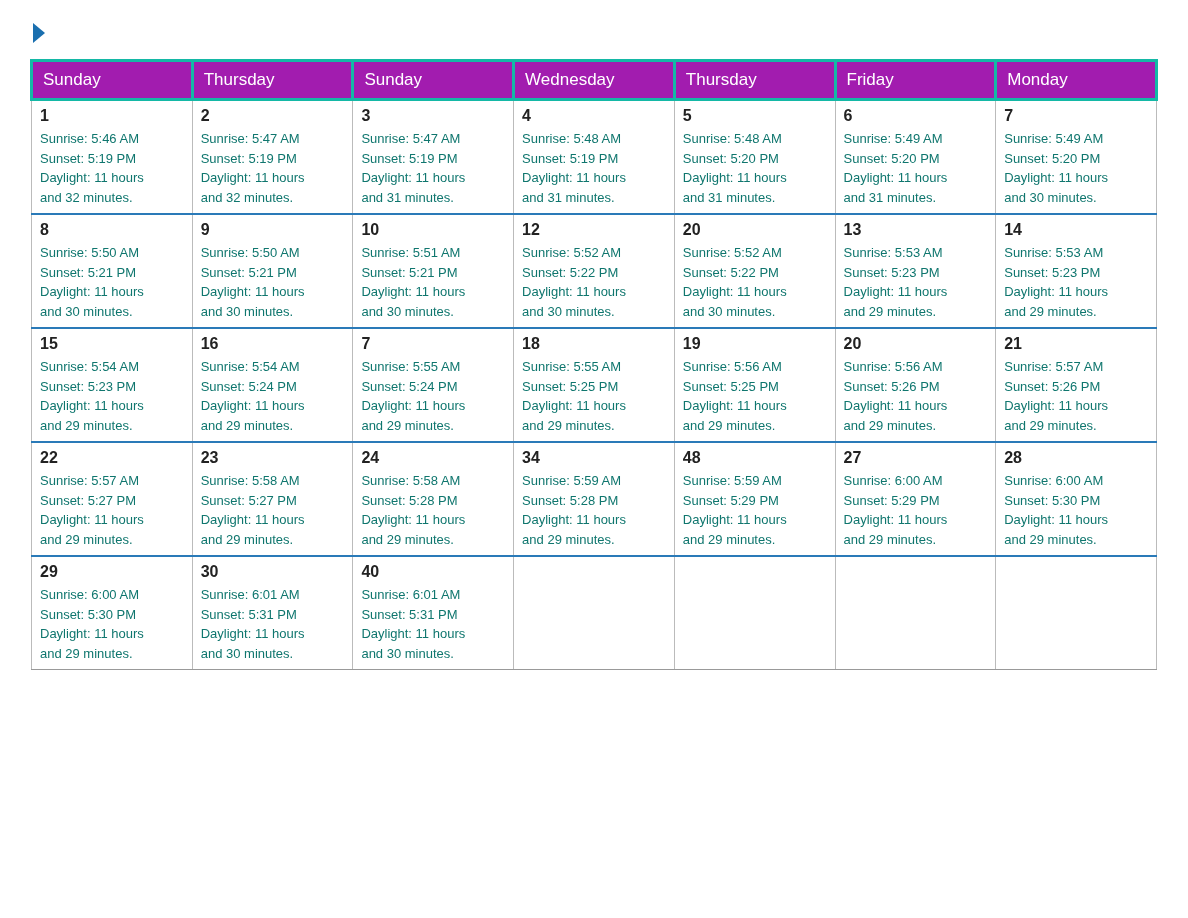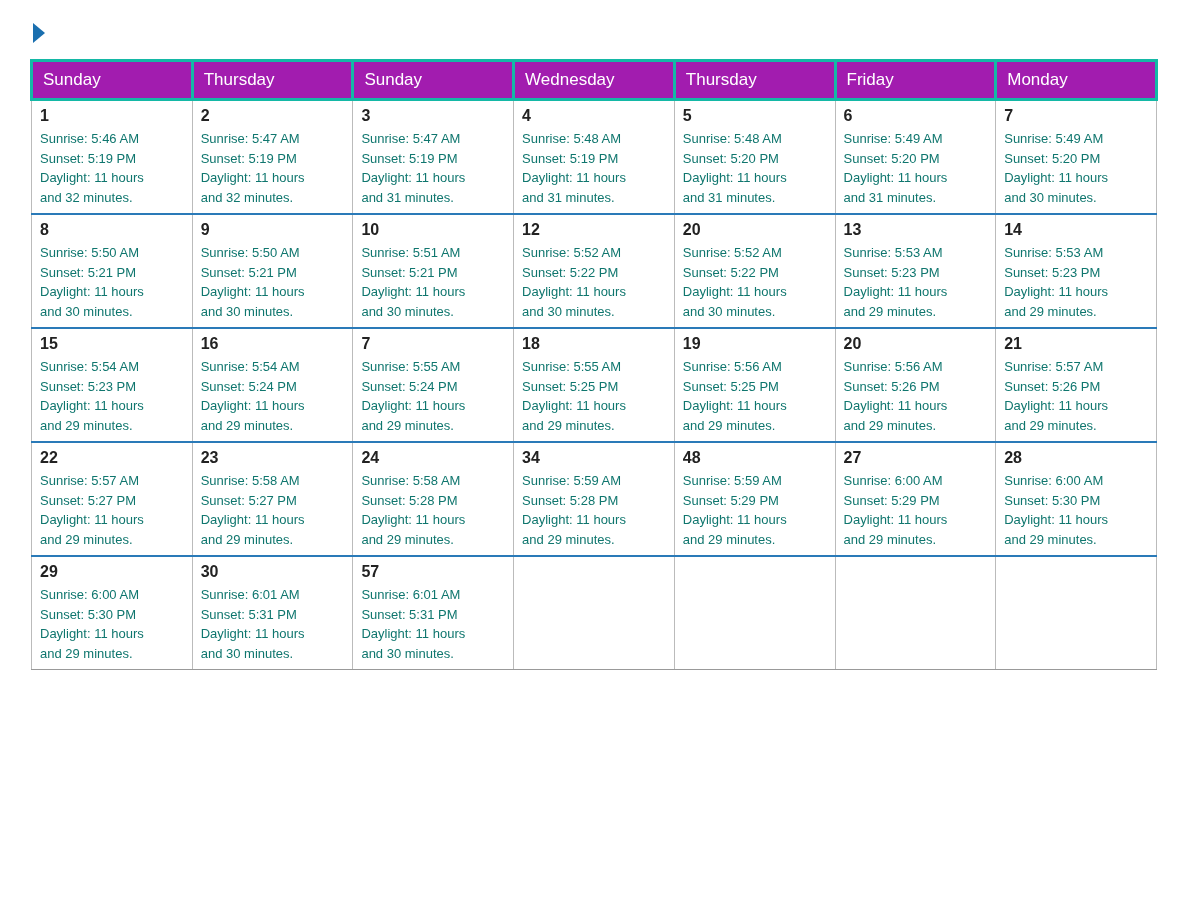--- a/index.html
+++ b/index.html
@@ -255,21 +255,21 @@
       <tr class="week-row">
         <td>
         <div class="day-number">29</div>
         <div class="day-info">Sunrise: 6:00 AM<br>Sunset: 5:30 PM<br>Daylight: 11 hours<br>and 29 minutes.</div>
       </td>
         <td>
         <div class="day-number">30</div>
         <div class="day-info">Sunrise: 6:01 AM<br>Sunset: 5:31 PM<br>Daylight: 11 hours<br>and 30 minutes.</div>
       </td>
         <td>
-        <div class="day-number">57</div>
+        <div class="day-number">40</div>
         <div class="day-info">Sunrise: 6:01 AM<br>Sunset: 5:31 PM<br>Daylight: 11 hours<br>and 30 minutes.</div>
       </td>
         <td class="empty-cell"></td>
         <td class="empty-cell"></td>
         <td class="empty-cell"></td>
         <td class="empty-cell"></td>
       </tr>
     </tbody>
 </table>
 

